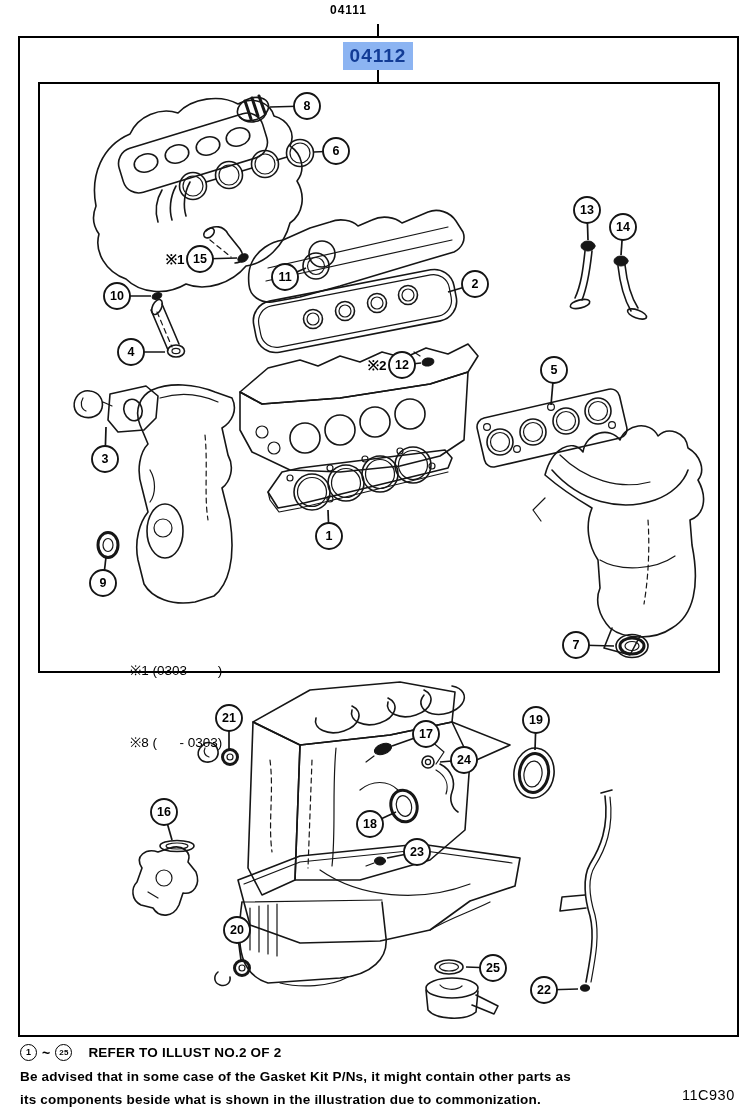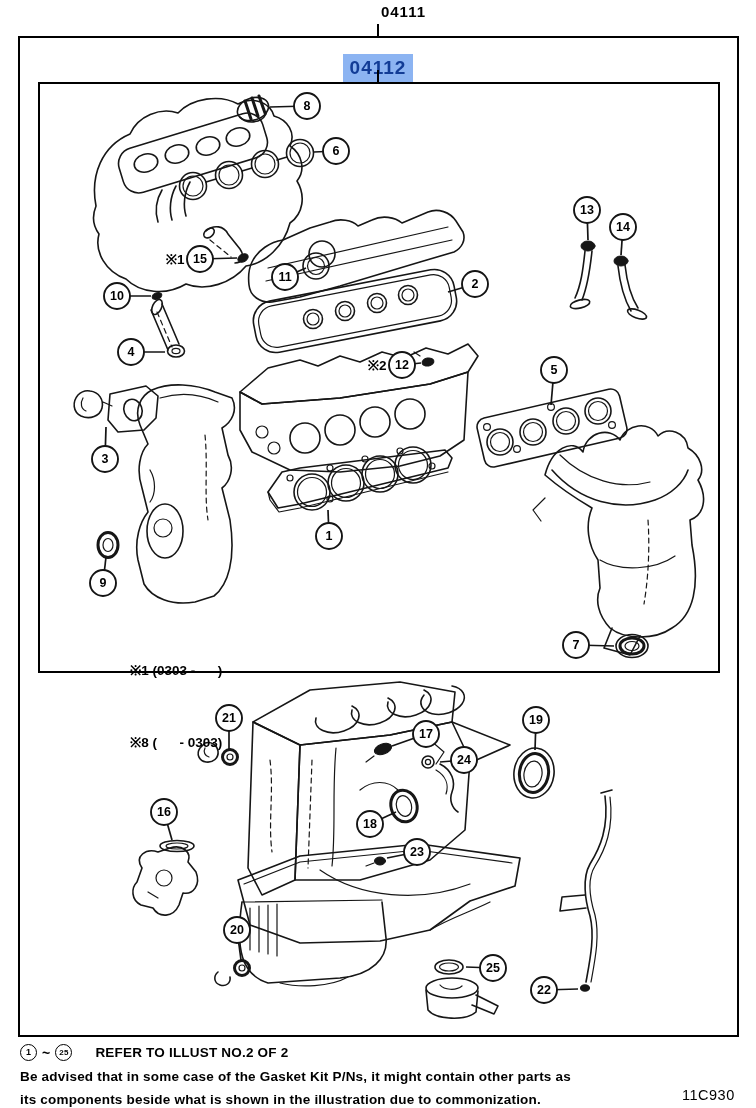--- a/index.html
+++ b/index.html
@@ -1,26 +1,26 @@
 <!DOCTYPE html>
 <html><head>
 <meta charset="utf-8">
 <style>
   html,body{margin:0;padding:0;background:#fff;}
   .canvas{position:relative;width:756px;height:1108px;background:#fff;overflow:hidden;
           font-family:"Liberation Sans",sans-serif;color:#000;}
   .abs{position:absolute;}
-  .code-top{left:330px;top:3px;width:96px;text-align:right;
-            font-size:15px;font-weight:bold;letter-spacing:1px;}
+  .code-top{left:330px;top:3px;width:96px;text-align:left;
+            font-size:12px;font-weight:bold;letter-spacing:1px;}
   .tick{width:2px;background:#000;}
   .outer-box{left:18px;top:36px;width:721px;height:1001px;border:2px solid #000;box-sizing:border-box;}
   .inner-box{left:38px;top:82px;width:682px;height:591px;border:2px solid #000;box-sizing:border-box;}
   .code-hl{left:343px;top:42px;width:70px;height:28px;line-height:28px;text-align:center;
            font-size:19px;font-weight:bold;letter-spacing:1px;}
-  .notes{left:130px;top:611px;font-size:13.5px;font-weight:bold;line-height:24px;white-space:pre;}
+  .notes{left:130px;top:611px;font-size:13.5px;font-weight:normal;line-height:24px;white-space:pre;}
   .foot-line{left:20px;font-size:13.5px;font-weight:bold;letter-spacing:0.2px;}
   .foot-1{top:1044px;display:flex;align-items:center;gap:4px;}
   .foot-2{top:1069px;font-weight:600;}
   .foot-3{top:1092px;font-weight:600;}
   .foot-code{left:682px;top:1087px;font-size:14.5px;font-weight:normal;letter-spacing:0.5px;}
   .circ-num{display:inline-flex;align-items:center;justify-content:center;
             width:15px;height:15px;border:1.4px solid #000;border-radius:50%;
             font-size:9px;font-weight:bold;line-height:1;}
   .tilde{font-weight:bold;font-size:14px;padding:0 1px;}
   svg.overlay{position:absolute;left:0;top:0;}
@@ -39,21 +39,21 @@
 </head>
 <body>
 
 <div class="canvas">
 
   <div class="abs code-top">04111</div>
   <div class="abs tick" style="left:377px;top:24px;height:12px;"></div>
 
   <div class="abs outer-box"></div>
 
-  <div class="abs code-hl" id="hl-code" style="background: rgb(140, 180, 242); color: rgb(18, 60, 150); margin-top: 12px;">04112</div>
+  <div class="abs code-hl" id="hl-code" style="background: rgb(140, 180, 242); color: rgb(18, 60, 150);">04112</div>
   <div class="abs tick" style="left:377px;top:70px;height:12px;"></div>
 
   <div class="abs inner-box"></div>
 
   <svg class="overlay" width="756" height="1108" viewBox="0 0 756 1108">
 
     <g class="art">
       <path d="M 96,206 C 90,175 102,146 130,134 C 138,116 160,107 178,113 C 192,98 220,94 238,104 C 252,96 270,102 274,116 C 288,120 296,133 290,146 C 302,154 306,170 297,181 C 306,196 303,214 290,223 C 284,246 266,263 246,266 C 232,283 206,292 186,284 C 166,296 140,293 126,279 C 106,272 94,252 99,234 C 93,226 92,216 96,206 Z"></path>
       <rect x="118" y="130" width="150" height="46" rx="16" transform="rotate(-17 193 153)"></rect>
       <ellipse cx="146" cy="163" rx="12" ry="9" transform="rotate(-17 146 163)"></ellipse>
@@ -450,19 +450,19 @@
 
   <div class="abs notes">
     <div>※1 (0303 -      )</div>
     <div>※8 (      - 0303)</div>
   </div>
 
   <div class="abs foot-line foot-1">
     <span class="circ-num">1</span>
     <span class="tilde">~</span>
     <span class="circ-num" style="font-size:8px;">25</span>
-    <span style="margin-left:19px;">REFER TO ILLUST NO.2 OF 2</span>
+    <span style="margin-left:12px;">REFER TO ILLUST NO.2 OF 2</span>
   </div>
   <div class="abs foot-line foot-2">Be advised that in some case of the Gasket Kit P/Ns,  it might contain other parts as</div>
   <div class="abs foot-line foot-3">its components beside what is shown in the illustration due to commonization.</div>
   <div class="abs foot-code">11C930</div>
 
 </div>
 
 </body></html>

